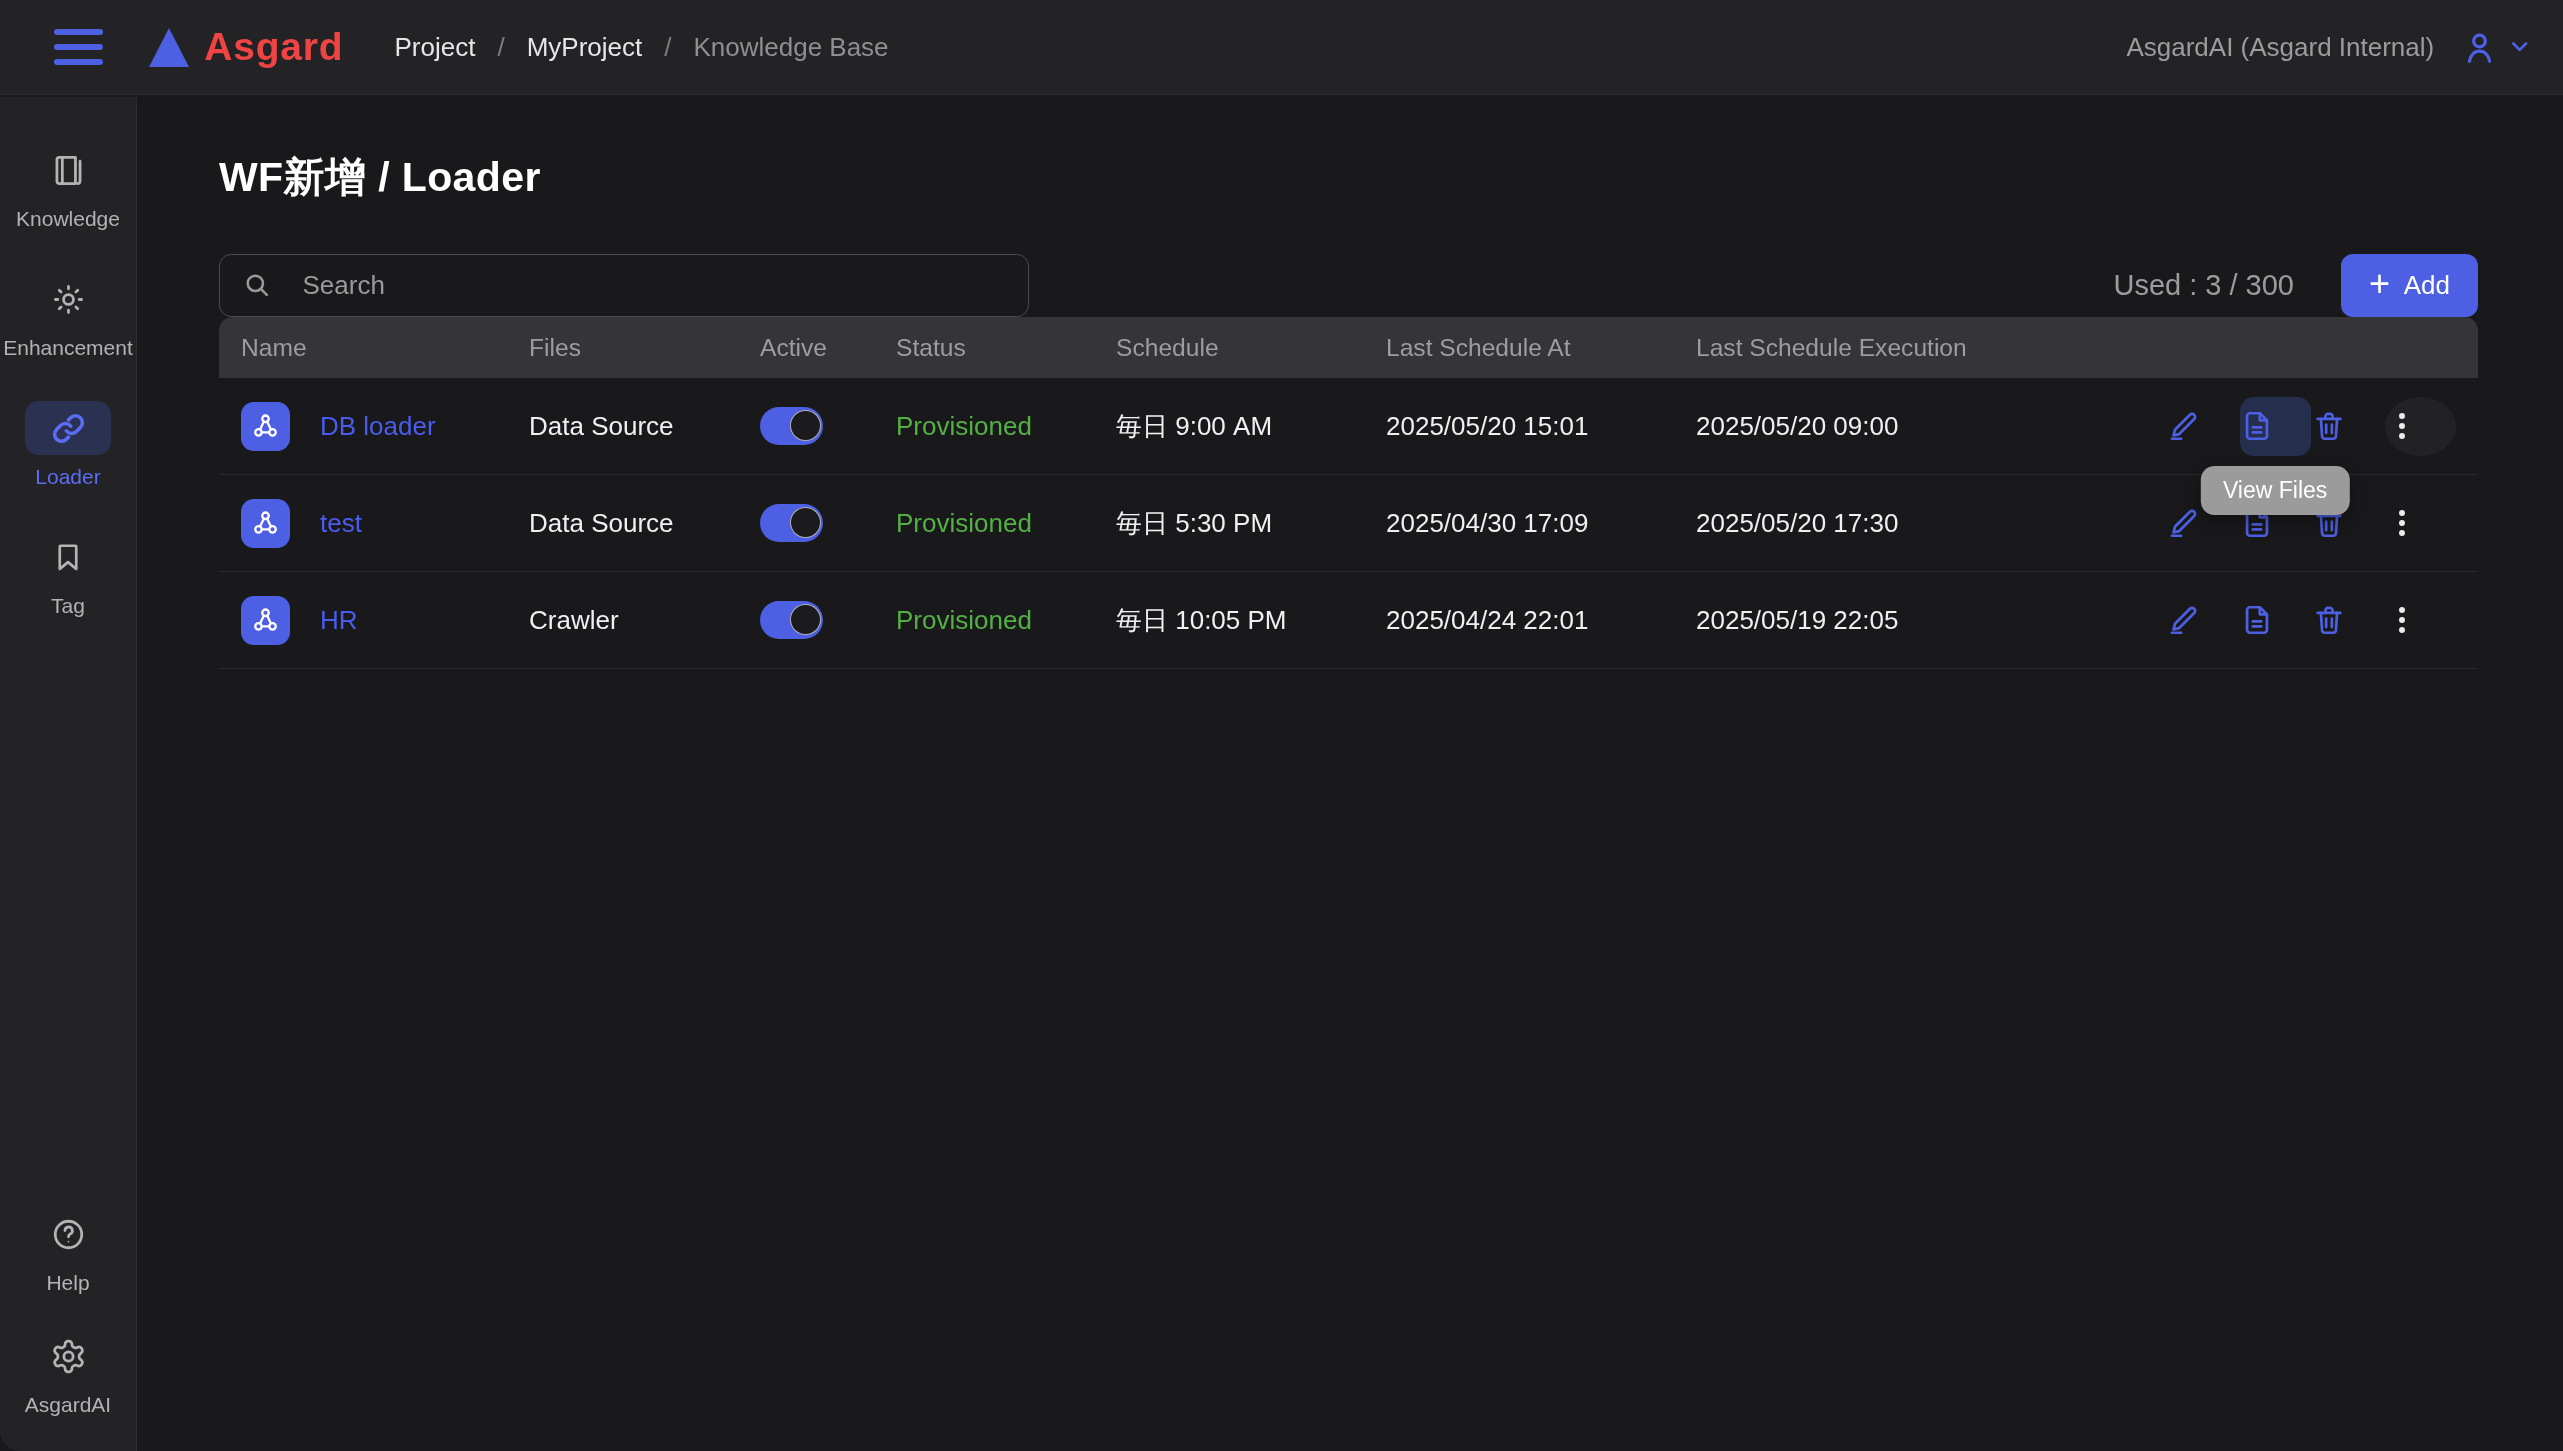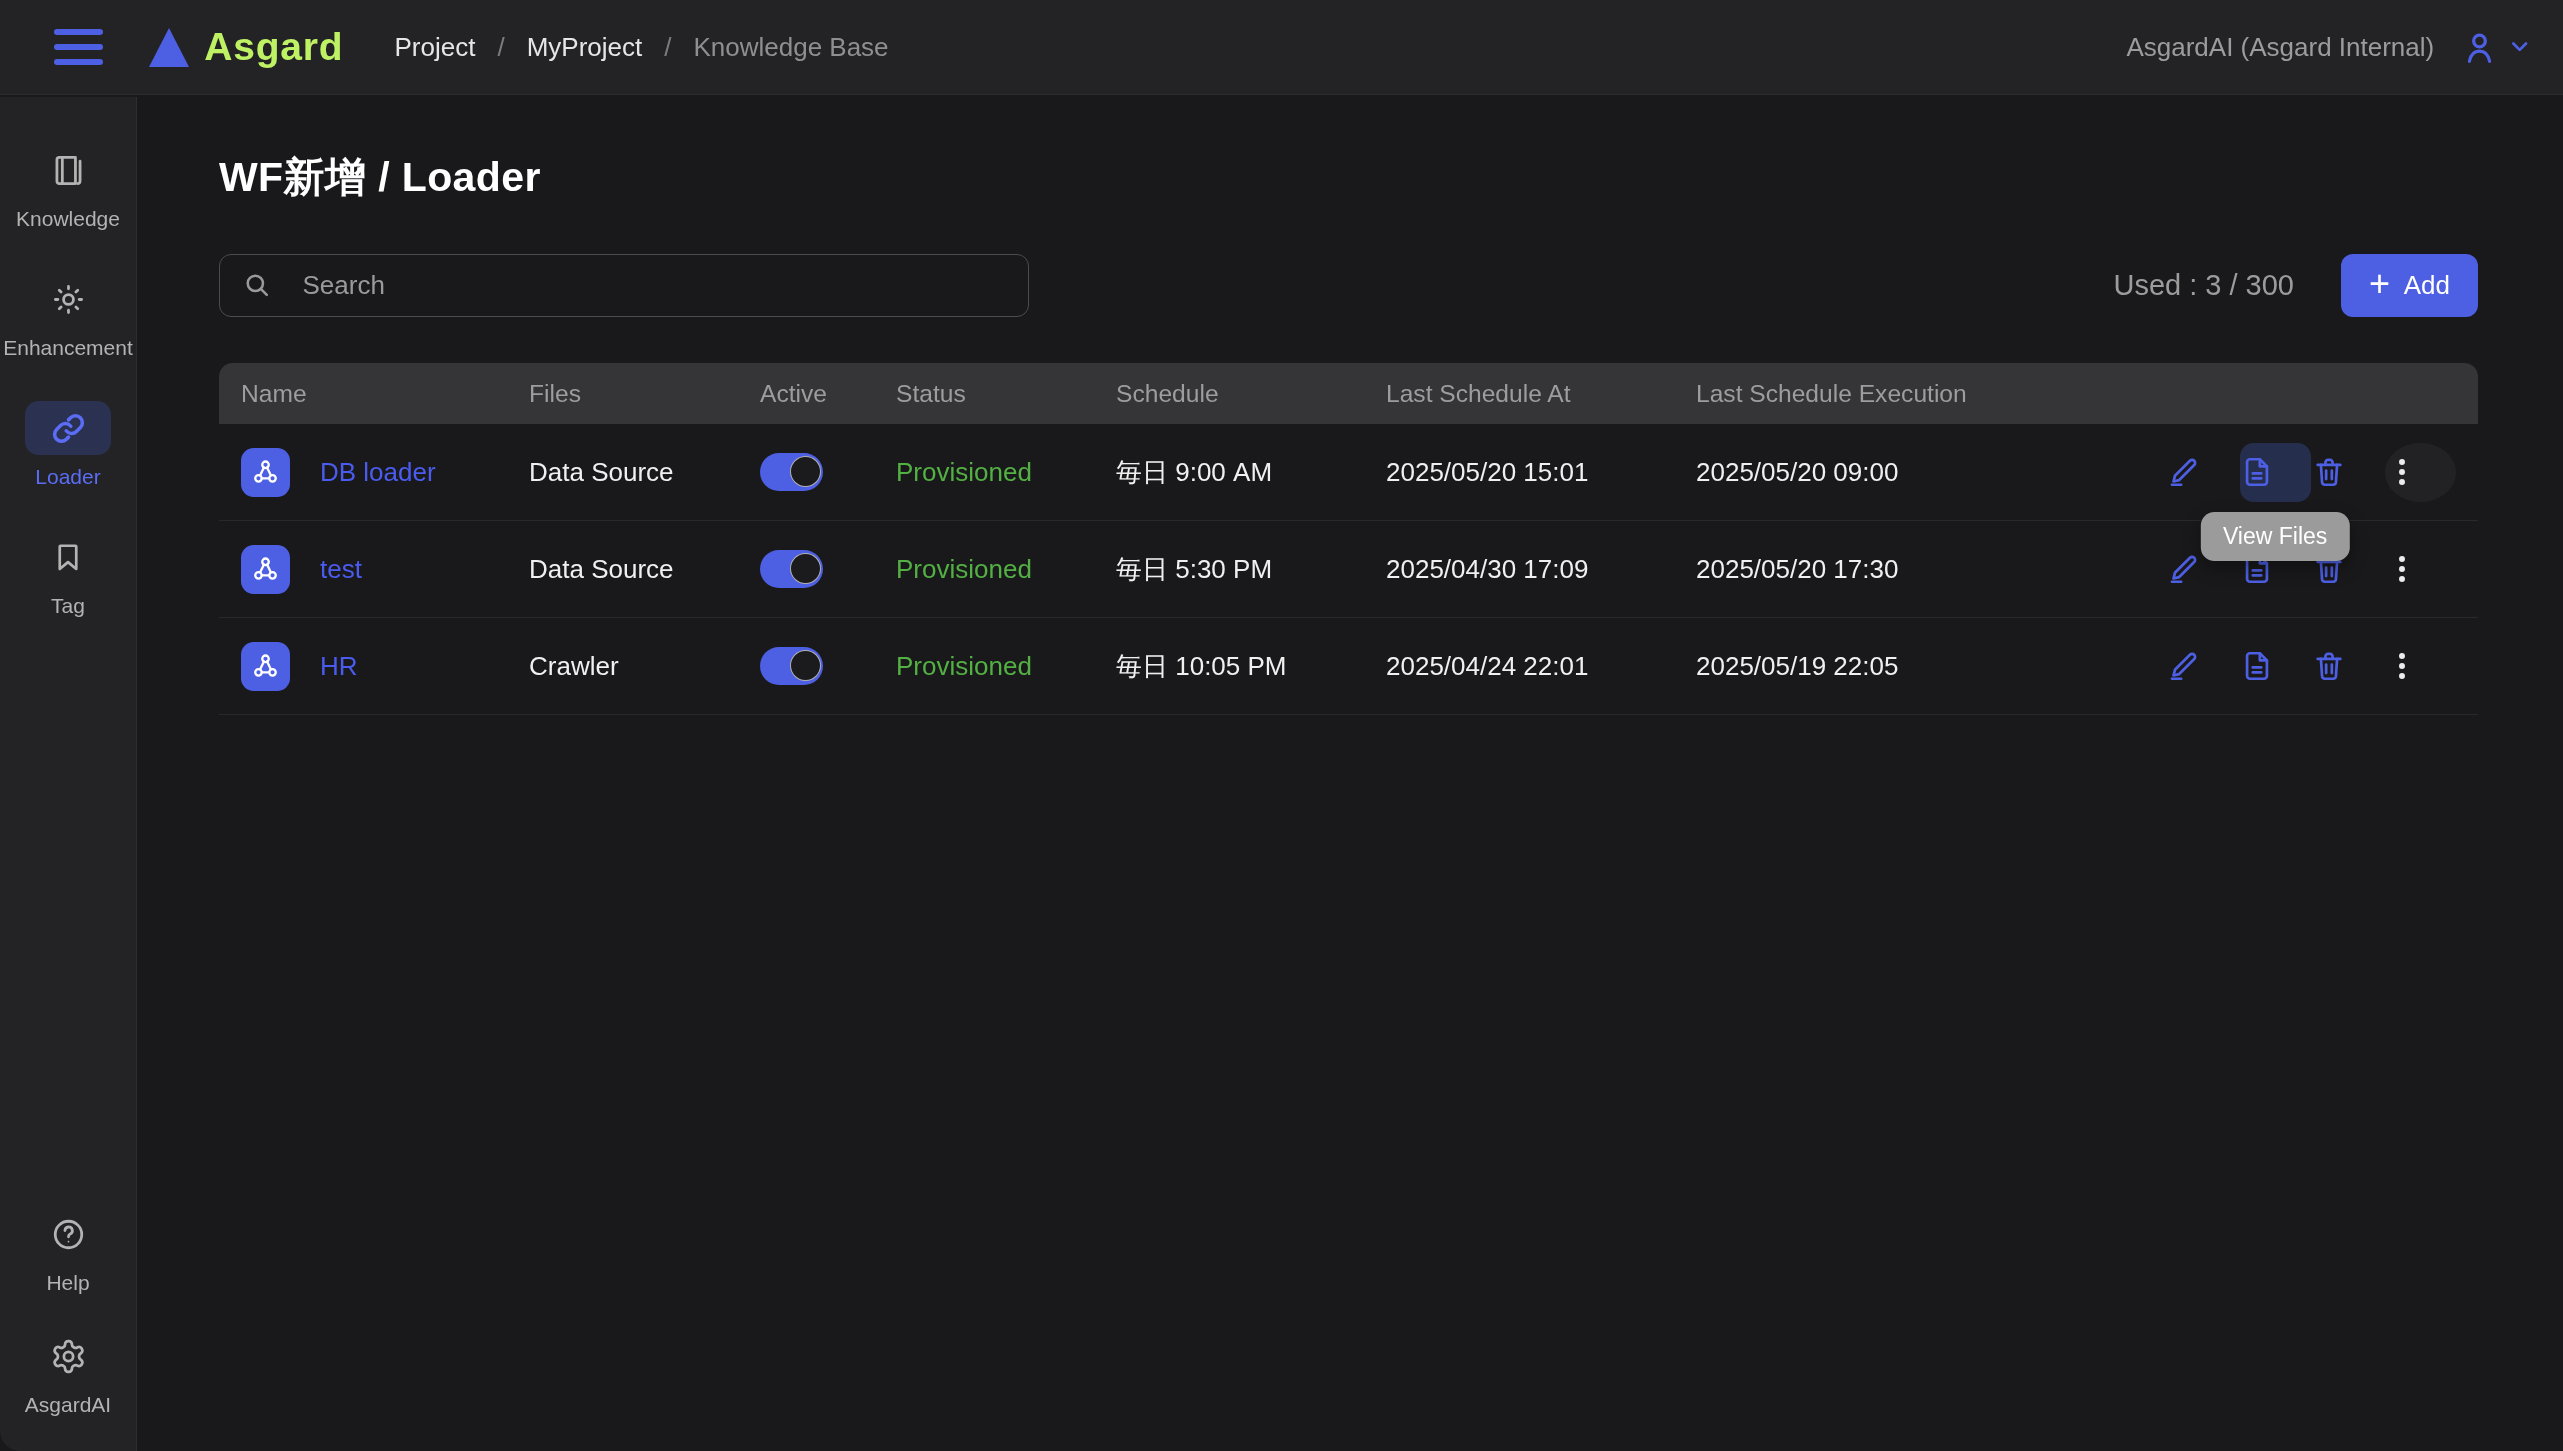--- a/index.html
+++ b/index.html
@@ -13,21 +13,21 @@
 
   
   .topbar {
     position:absolute; top:0; left:0; right:0; height:95px;
     background:#232325; border-bottom:1.7px solid #2d2d2f;
     display:flex; align-items:center; padding:0 30.5px 0 54px; z-index:6;
   }
   .hamburger { width:49px; height:36px; display:flex; flex-direction:column; justify-content:space-between; cursor:pointer; margin-right:46px; }
   .hamburger span { display:block; height:6px; border-radius:3.4px; background:#4d5fe3; }
   .logo-triangle { width:0; height:0; border-left:20.3px solid transparent; border-right:20.3px solid transparent; border-bottom:39px solid #4d5fe3; margin-right:15.3px; }
-  .brand { font-size:39px; font-weight:700; letter-spacing:0.8px; color:#bef264; margin-right:51px; cursor:pointer; }
+  .brand { font-size:39px; font-weight:700; letter-spacing:0.8px; color:#ef4444; margin-right:51px; cursor:pointer; }
   .breadcrumb { display:flex; align-items:center; gap:22px; font-size:26px; }
   .crumb { color:#e6e6e6; cursor:pointer; }
   .crumb.current { color:#8f8f8f; cursor:default; }
   .crumb-sep { color:#7d7d7d; }
   .topbar-spacer { flex:1; }
   .account { display:flex; align-items:center; cursor:pointer; }
   .account-label { font-size:26px; color:#9c9c9c; margin-right:25.4px; }
 
   
   .sidebar {
@@ -51,21 +51,21 @@
 
   .controls { display:flex; align-items:center; margin-top:49px; }
   .search-box { width:810px; height:63px; border:1.7px solid #4c4c50; border-radius:12px; display:flex; align-items:center; padding:0 22px; gap:30px; background:transparent; }
   .search-box input { flex:1; background:transparent; border:none; outline:none; font-size:26px; color:#e0e0e0; font-family:inherit; }
   .search-box input::placeholder { color:#9a9a9a; }
   .usage { margin-left:auto; font-size:29px; color:#9c9c9c; margin-right:47px; }
   .add-btn { width:137px; height:63px; background:#4d5fe3; border:none; border-radius:12px; display:flex; align-items:center; justify-content:center; gap:13.6px; color:#fff; font-size:26px; font-weight:500; cursor:pointer; font-family:inherit; }
   .add-plus { font-size:36px; font-weight:400; line-height:1; margin-top:-3.4px; }
 
   
-  .table { margin-top:46px; --cols: 288px 231px 136px 220px 270px 310px 441px minmax(0,1fr); }
+  .table { --cols: 288px 231px 136px 220px 270px 310px 441px minmax(0,1fr); }
   .thead {
     height:61px; background:#353537; border-radius:13.6px 13.6px 0 0;
     display:grid; grid-template-columns:var(--cols); align-items:center;
     padding:0 22px; font-size:24.6px; color:#9d9da0;
   }
   .trow {
     height:97px; display:grid; grid-template-columns:var(--cols); align-items:center;
     padding:0 22px; border-bottom:1.7px solid #29292b; font-size:26px; color:#f0f0f0;
   }
   .name-cell { display:flex; align-items:center; gap:30px; }

